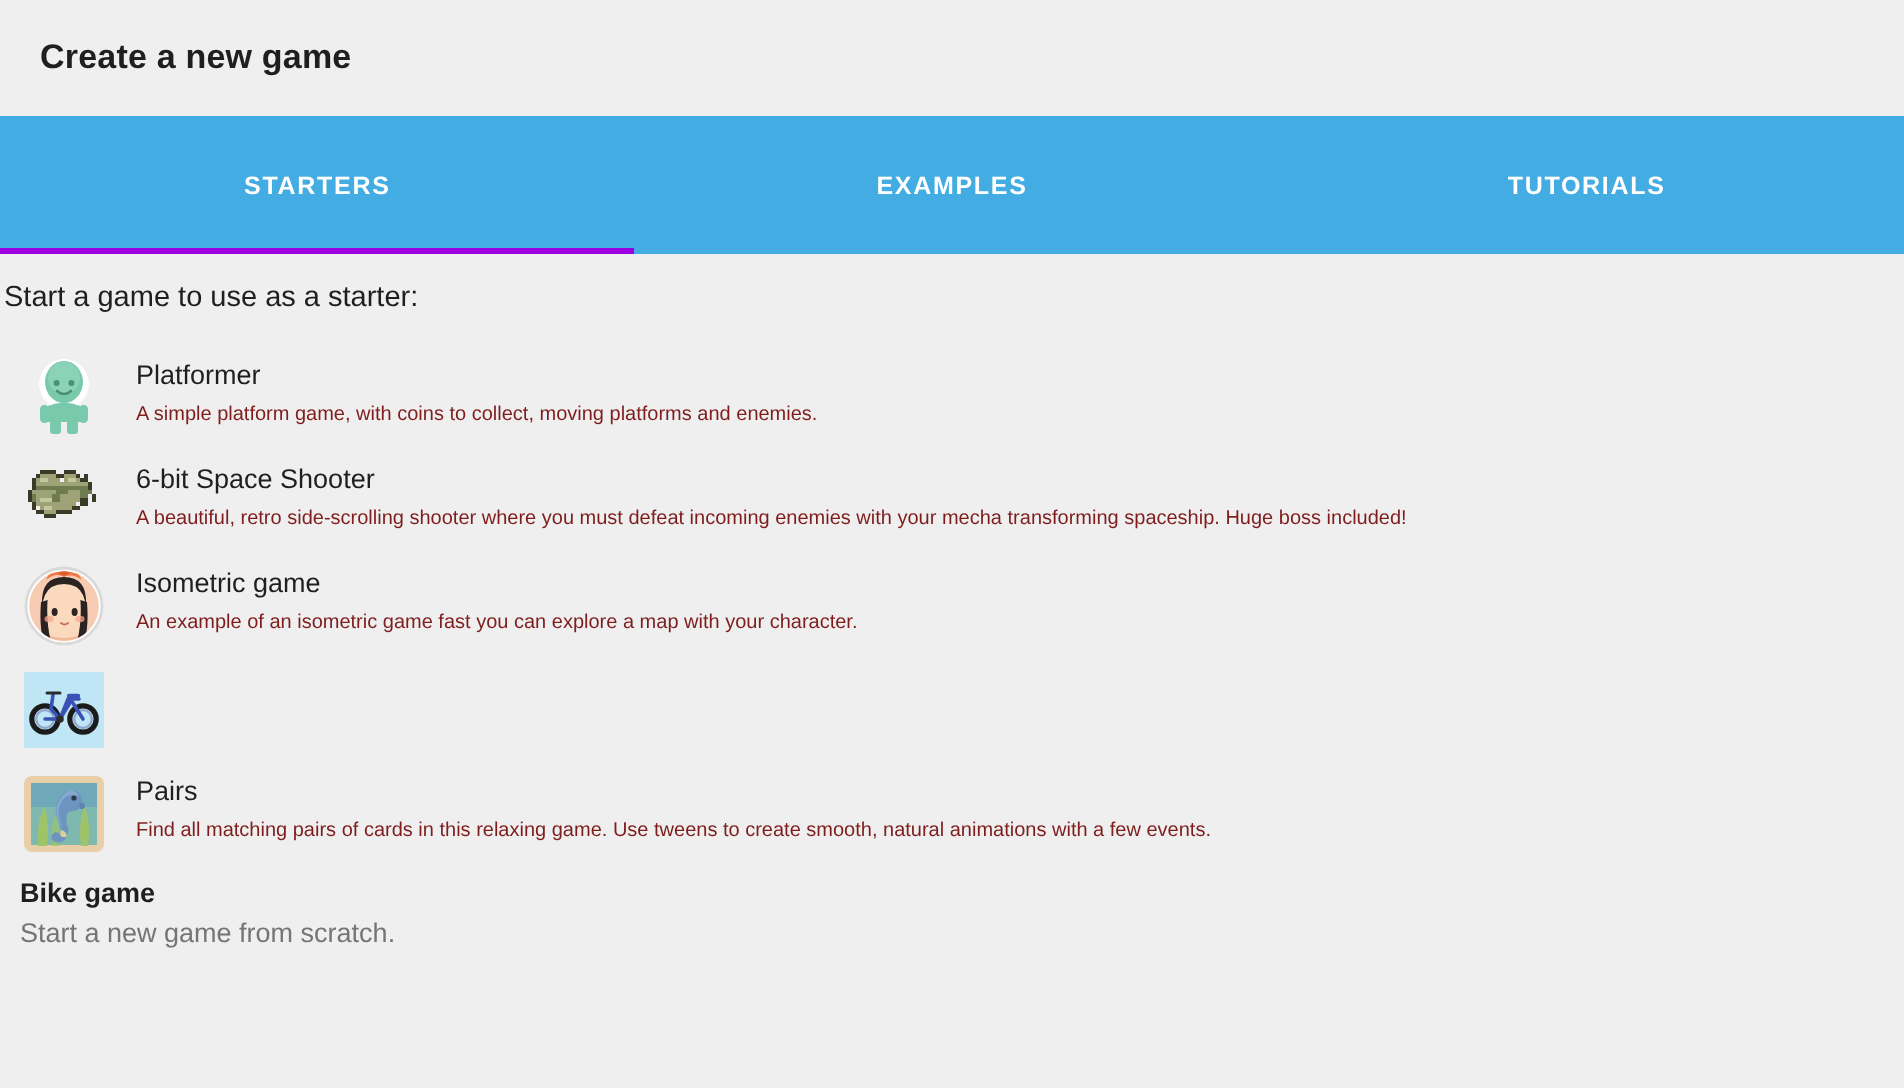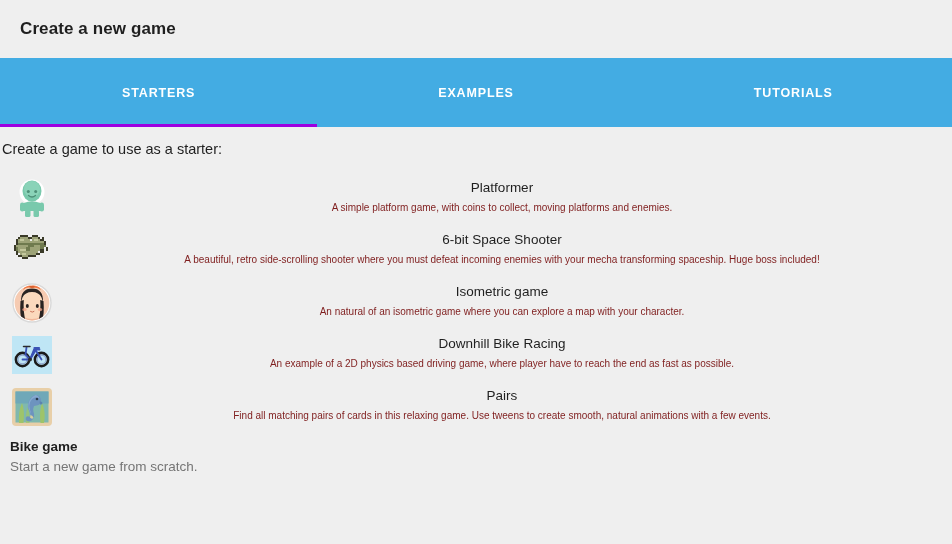--- a/index.html
+++ b/index.html
@@ -82,21 +82,20 @@
   .starter-icon {
     width: 44px;
     height: 44px;
     flex: 0 0 44px;
     margin-right: 14px;
     position: relative;
   }
   .starter-text {
     flex: 1 1 auto;
     padding-top: 1px;
-    text-align: center;
   }
   .starter-title {
     font-size: 13.5px;
     color: #1f1f1f;
     line-height: 19px;
   }
   .starter-desc {
     font-size: 10px;
     color: #7f1d1d;
     line-height: 20px;
@@ -139,21 +138,21 @@
     <span>EXAMPLES</span>
   </div>
   <div class="tab">
     <span>TUTORIALS</span>
   </div>
   <div class="tab-indicator"></div>
 </div>
 
 <div class="content">
 
-  <div class="choose-label">Create a game to use as a starter:</div>
+  <div class="choose-label">Start a game to use as a starter:</div>
 
   <div class="starter-list">
 
     <div class="starter-row">
       <div class="starter-icon">
         <svg class="icon-svg" viewBox="0 0 44 44">
           <circle cx="22" cy="15" r="12.5" fill="#ffffff"></circle>
           <ellipse cx="22" cy="14" rx="9.5" ry="10.5" fill="#79c9ac"></ellipse>
           <ellipse cx="22" cy="12" rx="8" ry="8" fill="#8ad3b8"></ellipse>
           <circle cx="18.3" cy="14.5" r="1.5" fill="#4e8f78"></circle>
@@ -250,21 +249,21 @@
             <ellipse cx="14.5" cy="28.5" rx="2.3" ry="1.6" fill="#f7a58c" opacity="0.75"></ellipse>
             <ellipse cx="30" cy="28.5" rx="2.3" ry="1.6" fill="#f7a58c" opacity="0.75"></ellipse>
             <path d="M20.5 30.5 Q22.3 32 24 30.5" stroke="#c9735c" stroke-width="1" fill="none" stroke-linecap="round"></path>
             <path d="M13 9 Q16 1.5 21.5 5 Q27 1 31 9 Q26 5.5 22 7.5 Q18 5 13 9 Z" fill="#f07a46"></path>
             <path d="M19 5.5 Q22 3.5 25 5.5 Q22 8 19 5.5 Z" fill="#d8602f"></path>
           </g>
         </svg>
       </div>
       <div class="starter-text">
         <div class="starter-title">Isometric game</div>
-        <div class="starter-desc">An natural of an isometric game where you can explore a map with your character.</div>
+        <div class="starter-desc">An example of an isometric game fast you can explore a map with your character.</div>
       </div>
     </div>
 
     <div class="starter-row">
       <div class="starter-icon">
         <svg class="icon-svg" viewBox="0 0 44 44">
           <rect x="2" y="3" width="40" height="38" fill="#bfe6f5"></rect>
           <g fill="none" stroke="#1b1b1b" stroke-width="2.6">
             <circle cx="12.5" cy="26.5" r="6.6"></circle>
             <circle cx="31.5" cy="26.5" r="6.6"></circle>
@@ -279,24 +278,20 @@
             <path d="M25.5 17 L31.5 26.5"></path>
             <path d="M20 26.5 L24 16.5"></path>
             <path d="M16.5 14.5 L15.5 21.5 L20 26.5"></path>
           </g>
           <g stroke="#2b2b2b" stroke-width="1.5" stroke-linecap="round">
             <path d="M13.5 13.5 L20 13.5"></path>
           </g>
           <circle cx="20" cy="26.5" r="1.9" fill="#2b2b2b"></circle>
           <path d="M24.5 15 L29 15" stroke="#3a52b5" stroke-width="2.2" stroke-linecap="round"></path>
         </svg>
-      </div>
-      <div class="starter-text">
-        <div class="starter-title">Downhill Bike Racing</div>
-        <div class="starter-desc">An example of a 2D physics based driving game, where player have to reach the end as fast as possible.</div>
       </div>
     </div>
 
     <div class="starter-row">
       <div class="starter-icon">
         <svg class="icon-svg" viewBox="0 0 44 44">
           <rect x="2" y="3" width="40" height="38" rx="4" fill="#e8cfa8"></rect>
           <rect x="5.5" y="6.5" width="33" height="31" fill="#7fb8ae"></rect>
           <rect x="5.5" y="6.5" width="33" height="12" fill="#6fa8b8"></rect>
           <g fill="#9ec46a">

